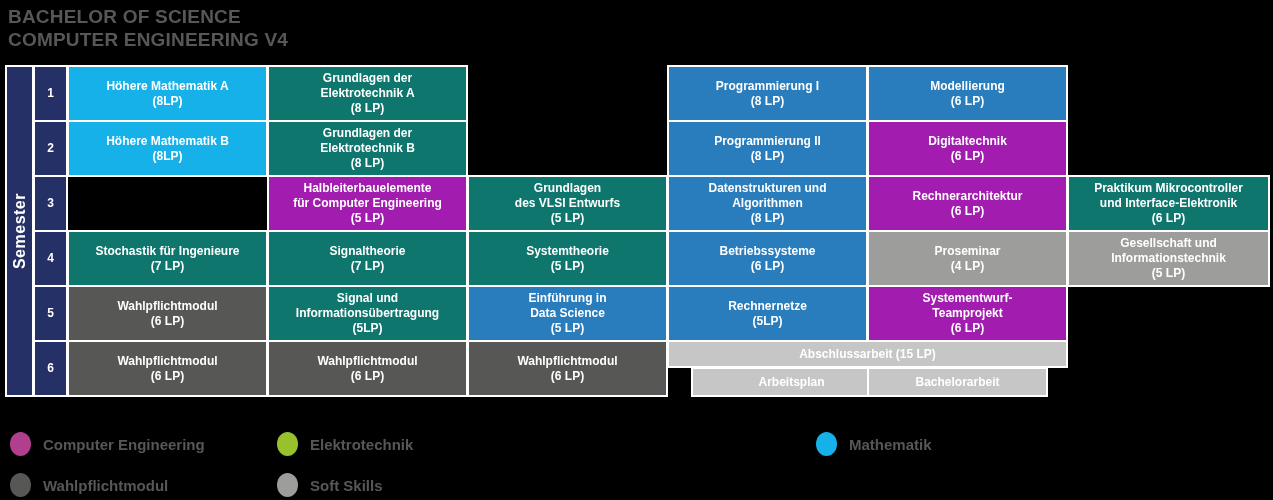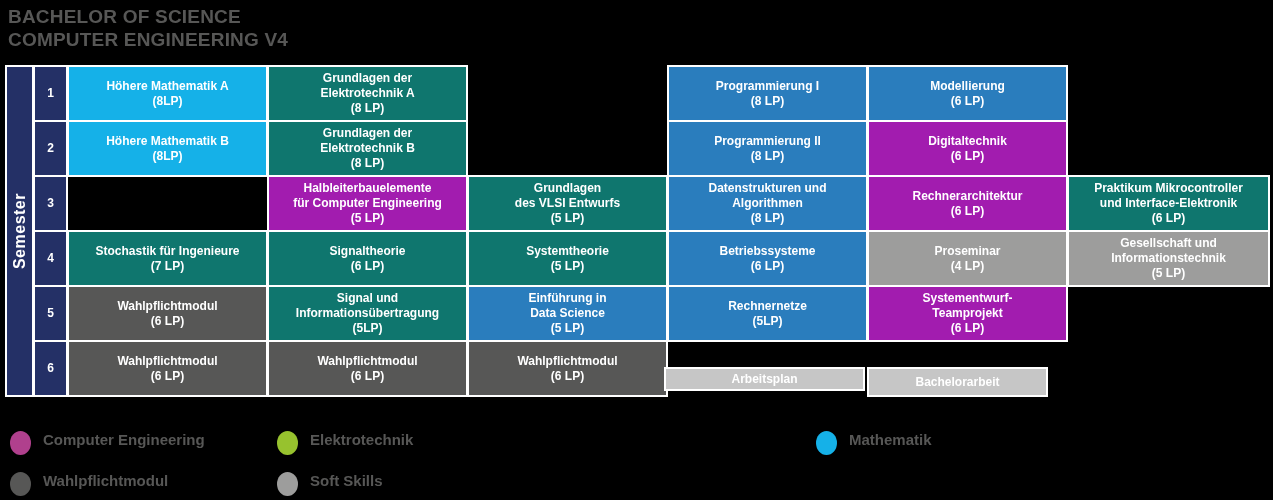--- a/index.html
+++ b/index.html
@@ -42,21 +42,21 @@
     background:#243066;box-shadow:0 0 0 2px #fff;
     display:flex;align-items:center;justify-content:center;
   }
   .vtext{
     writing-mode:vertical-rl;transform:rotate(180deg);
     color:#fff;font-size:16px;font-weight:bold;letter-spacing:.5px;
   }
   
   .legend-item{
     position:absolute;height:26px;
-    display:flex;
+    display:flex;align-items:center;
     color:#575756;font-size:15px;font-weight:bold;
   }
   .dot{
     width:21px;height:24px;border-radius:50%;
     margin-right:12px;flex:0 0 auto;
   }
   .dot-ce{background:#b0408d}.dot-et{background:#97c22e}
   .dot-inf{background:#2a7dbd}.dot-mat{background:#15b1e8}
   .dot-wpf{background:#575756}.dot-soft{background:#9d9d9c}
 </style>
@@ -112,21 +112,21 @@
 (8 LP)</div>
   <div class="cell cat-ce  r3 c5">Rechnerarchitektur
 (6 LP)</div>
   <div class="cell cat-et  r3 c6">Praktikum Mikrocontroller
 und Interface-Elektronik
 (6 LP)</div>
 
   <div class="cell cat-et  r4 c1">Stochastik für Ingenieure
 (7 LP)</div>
   <div class="cell cat-et  r4 c2">Signaltheorie
-(6 LP)</div>
+(7 LP)</div>
   <div class="cell cat-et  r4 c3">Systemtheorie
 (5 LP)</div>
   <div class="cell cat-inf r4 c4">Betriebssysteme
 (6 LP)</div>
   <div class="cell cat-soft r4 c5">Proseminar
 (4 LP)</div>
   <div class="cell cat-soft r4 c6">Gesellschaft und
 Informationstechnik
 (5 LP)</div>
 
@@ -143,21 +143,22 @@
   <div class="cell cat-ce  r5 c5">Systementwurf-
 Teamprojekt
 (6 LP)</div>
 
   <div class="cell cat-wpf r6 c1">Wahlpflichtmodul
 (6 LP)</div>
   <div class="cell cat-wpf r6 c2">Wahlpflichtmodul
 (6 LP)</div>
   <div class="cell cat-wpf r6 c3">Wahlpflichtmodul
 (6 LP)</div>
-  <div class="cell thesis" style="left:666px;top:369px;width:197px;height:20px">Arbeitsplan</div>
+  <div class="cell thesis" style="left:669px;top:342px;width:397px;height:24px">Abschlussarbeit (15 LP)</div>
+  <div class="cell thesis" style="left:693px;top:369px;width:197px;height:26px">Arbeitsplan</div>
   <div class="cell thesis" style="left:869px;top:369px;width:177px;height:26px">Bachelorarbeit</div>
 
   <div class="legend-item" style="left:10px;top:431px">
     <span class="dot dot-ce"></span>
     <span>Computer Engineering</span>
   </div>
   <div class="legend-item" style="left:277px;top:431px">
     <span class="dot dot-et"></span>
     <span>Elektrotechnik</span>
   </div>

